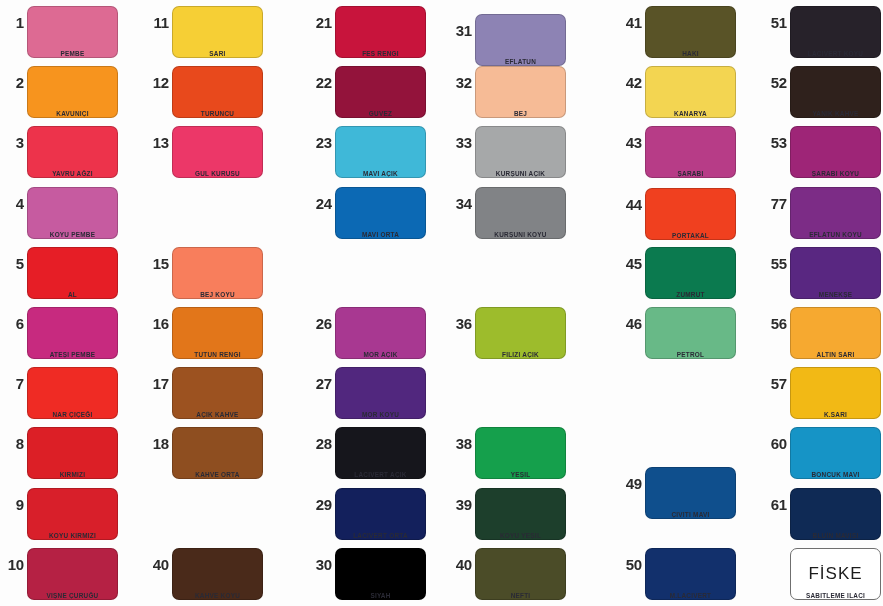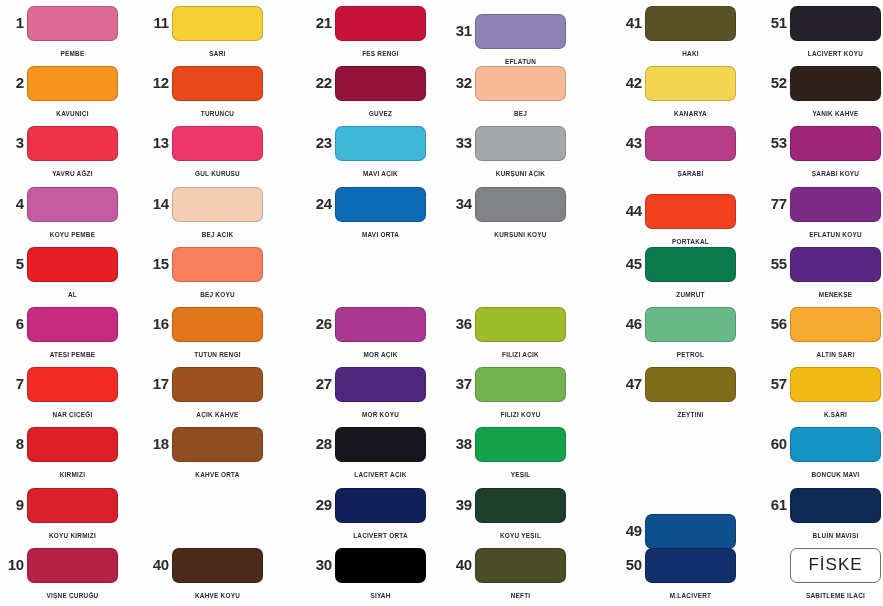--- a/index.html
+++ b/index.html
@@ -43,21 +43,21 @@
     font-weight: 600;
     color: #2b2b2b;
     font-family: "Liberation Sans", sans-serif;
     letter-spacing: -0.2px;
   }
   .sw {
     position: absolute;
     left: 27px;
     top: 6px;
     width: 91px;
-    height: 35px;
+    height: 52px;
     border-radius: 7px;
     box-sizing: border-box;
     border: 1px solid rgba(0,0,0,0.18);
   }
   .sw.outline {
     background: #ffffff;
     border: 1.2px solid #6f6f6f;
     display: flex;
     align-items: center;
     justify-content: center;
@@ -149,25 +149,20 @@
       <div class="cell" style="top: 60.2px;">
         <div class="num">12</div>
         <div class="sw" style="background: rgb(232, 73, 28);"></div>
         <div class="lbl">TURUNCU</div>
       </div>
       <div class="cell" style="top: 120.4px;">
         <div class="num">13</div>
         <div class="sw" style="background: rgb(236, 55, 104);"></div>
         <div class="lbl">GÜL KURUSU</div>
       </div>
-      <div class="cell" style="top: 180.6px;">
-        <div class="num">14</div>
-        <div class="sw" style="background: rgb(244, 205, 180);"></div>
-        <div class="lbl">BEJ AÇIK</div>
-      </div>
       <div class="cell" style="top: 240.8px;">
         <div class="num">15</div>
         <div class="sw" style="background: rgb(248, 126, 92);"></div>
         <div class="lbl">BEJ KOYU</div>
       </div>
       <div class="cell" style="top: 301px;">
         <div class="num">16</div>
         <div class="sw" style="background: rgb(226, 118, 26);"></div>
         <div class="lbl">TÜTÜN RENGI</div>
       </div>
@@ -253,25 +248,20 @@
       <div class="cell" style="top: 180.6px;">
         <div class="num">34</div>
         <div class="sw" style="background: rgb(129, 131, 134);"></div>
         <div class="lbl">KURŞUNI KOYU</div>
       </div>
       <div class="cell" style="top: 301px;">
         <div class="num">36</div>
         <div class="sw" style="background: rgb(157, 188, 44);"></div>
         <div class="lbl">FILIZI AÇIK</div>
       </div>
-      <div class="cell" style="top: 361.2px;">
-        <div class="num">37</div>
-        <div class="sw" style="background: rgb(114, 179, 80);"></div>
-        <div class="lbl">FILIZI KOYU</div>
-      </div>
       <div class="cell" style="top: 421.4px;">
         <div class="num">38</div>
         <div class="sw" style="background: rgb(21, 160, 76);"></div>
         <div class="lbl">YEŞIL</div>
       </div>
       <div class="cell" style="top: 481.6px;">
         <div class="num">39</div>
         <div class="sw" style="background: rgb(29, 63, 44);"></div>
         <div class="lbl">KOYU YEŞIL</div>
       </div>
@@ -290,41 +280,36 @@
       <div class="cell" style="top: 60.2px;">
         <div class="num">42</div>
         <div class="sw" style="background: rgb(243, 213, 81);"></div>
         <div class="lbl">KANARYA</div>
       </div>
       <div class="cell" style="top: 120.4px;">
         <div class="num">43</div>
         <div class="sw" style="background: rgb(183, 60, 135);"></div>
         <div class="lbl">ŞARABI</div>
       </div>
-      <div class="cell" style="top: 188px;">
+      <div class="cell" style="top: 182px;">
         <div class="num">44</div>
         <div class="sw" style="background: rgb(240, 64, 31);"></div>
         <div class="lbl">PORTAKAL</div>
       </div>
       <div class="cell" style="top: 240.8px;">
         <div class="num">45</div>
         <div class="sw" style="background: rgb(11, 122, 79);"></div>
         <div class="lbl">ZÜMRÜT</div>
       </div>
       <div class="cell" style="top: 301px;">
         <div class="num">46</div>
         <div class="sw" style="background: rgb(104, 185, 135);"></div>
         <div class="lbl">PETROL</div>
       </div>
-      <div class="cell" style="top: 361.2px;">
-        <div class="num">47</div>
-        <div class="sw" style="background: rgb(126, 108, 28);"></div>
-        <div class="lbl">ZEYTINI</div>
-      </div>
-      <div class="cell" style="top: 508px; text-decoration: underline;">
+      <div class="cell" style="top: 461px; text-decoration: underline;">
         <div class="num">49</div>
         <div class="sw" style="background: rgb(15, 79, 141);"></div>
         <div class="lbl">ÇIVITI MAVI</div>
       </div>
       <div class="cell" style="top: 541.8px;">
         <div class="num">50</div>
         <div class="sw" style="background: rgb(18, 48, 108);"></div>
         <div class="lbl">M.LACIVERT</div>
       </div>
     </div>

